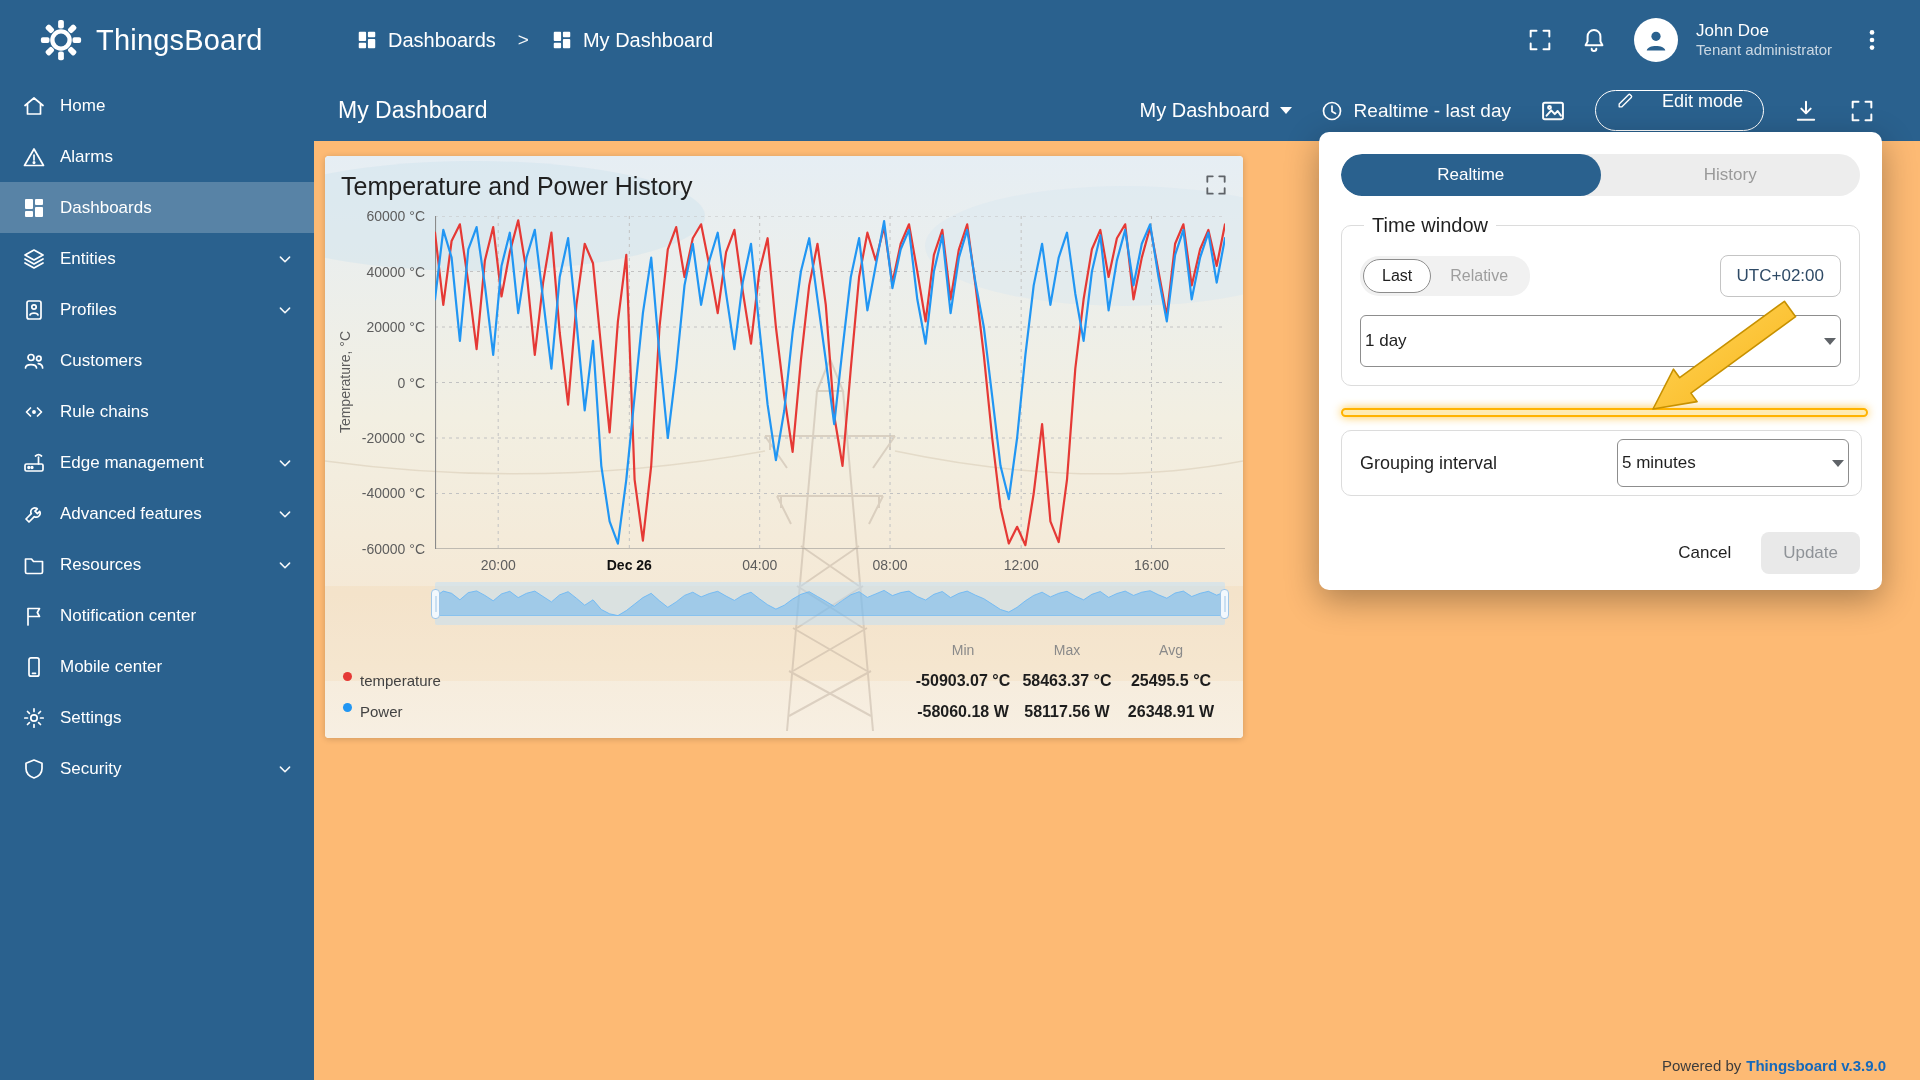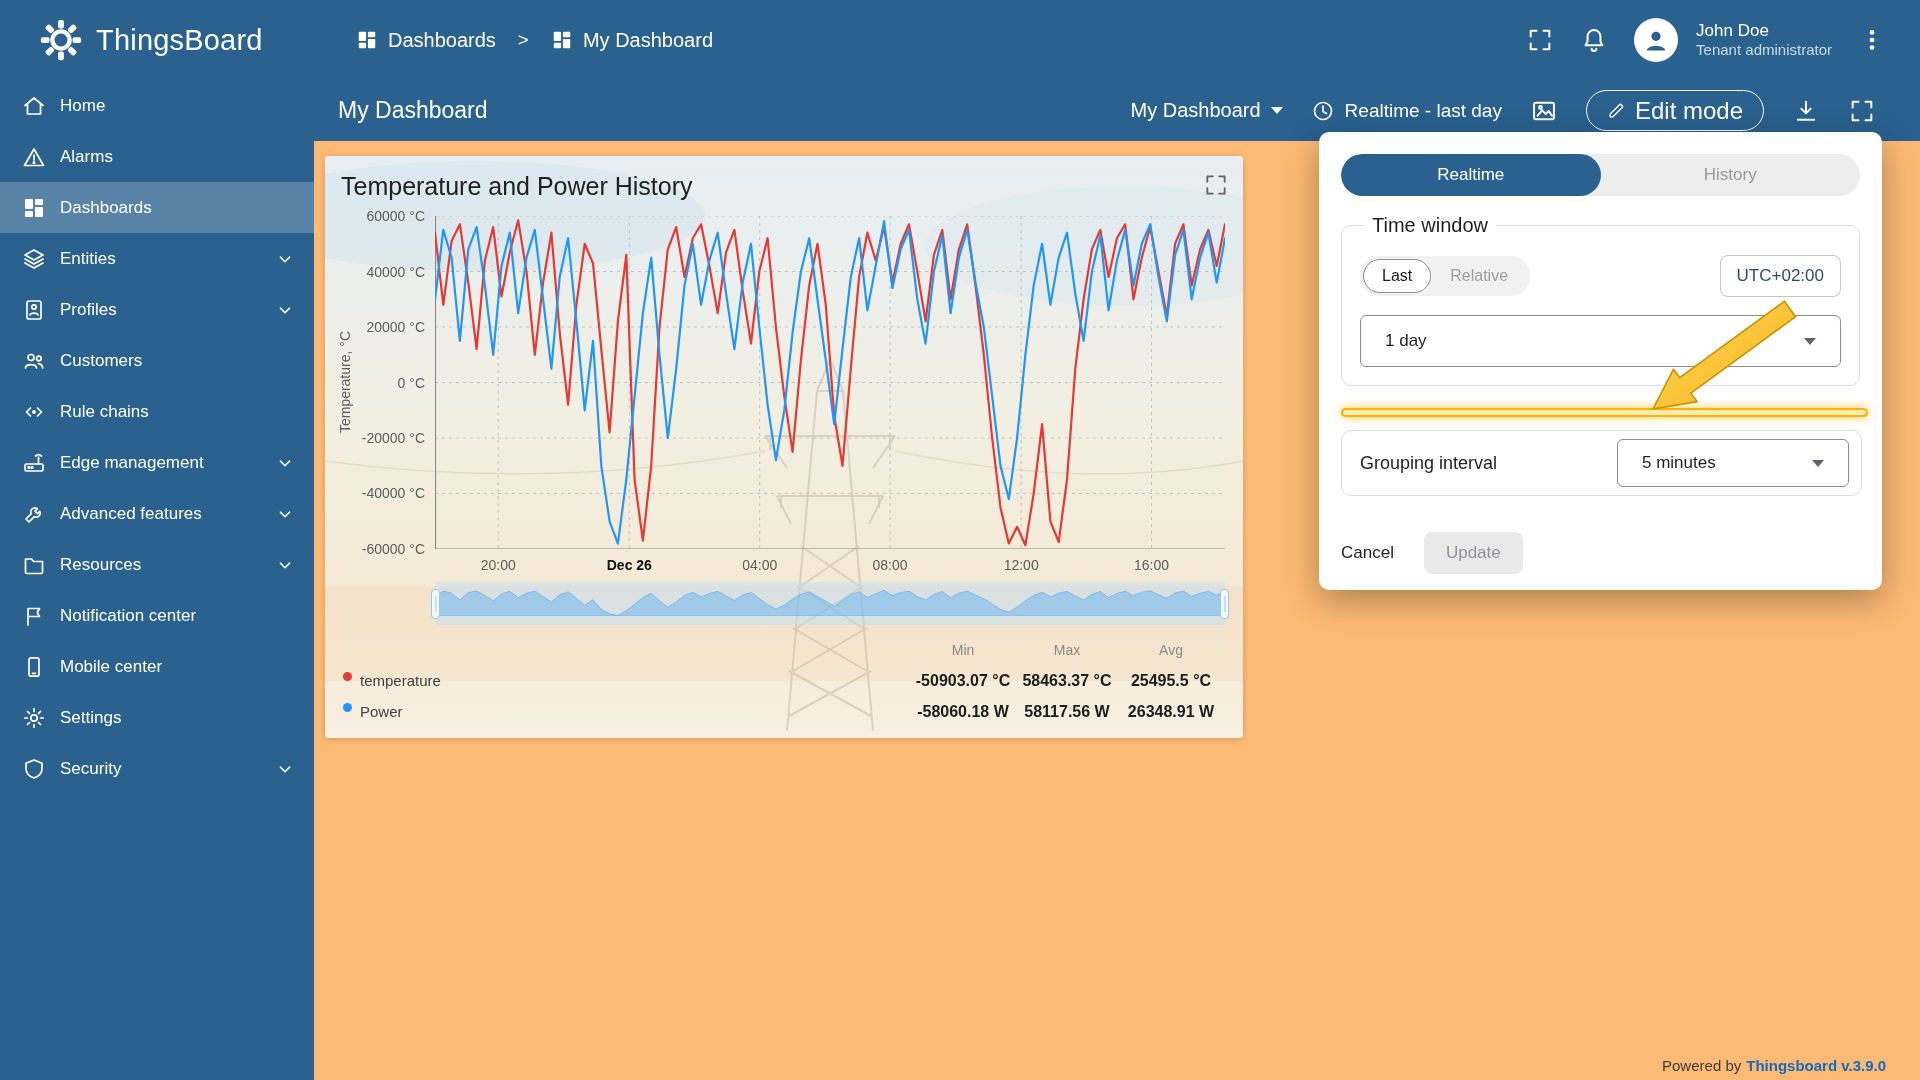--- a/index.html
+++ b/index.html
@@ -40,22 +40,22 @@
 
   
   .toolbar2{position:absolute;left:314px;top:80px;width:1606px;height:61px;background:var(--primary);
     display:flex;align-items:center;color:#fff;z-index:10}
   .tb2-title{font-size:23px;font-weight:500;margin-left:24px}
   .tb2-right{margin-left:auto;display:flex;align-items:center;gap:28px;padding-right:44px}
   .state-select{display:flex;align-items:center;gap:10px;font-size:20px;cursor:pointer}
   .caret{width:0;height:0;border-left:6px solid transparent;border-right:6px solid transparent;border-top:7px solid #fff}
   .tw-btn{display:flex;align-items:center;gap:10px;font-size:19px;cursor:pointer}
   .tw-btn svg{width:24px;height:24px}
-  .edit-btn{display:flex;align-items:center;gap:9px;height:41px;padding:0 20px;border:1.5px solid #fff;
-    border-radius:21px;background:transparent;color:#fff;font-size:24px;font-weight:500;cursor:pointer;
+  .edit-btn{display:flex;align-items:flex-start;gap:27px;height:41px;padding:0 20px;border:1.5px solid #fff;
+    border-radius:21px;background:transparent;color:#fff;font-size:18px;font-weight:500;cursor:pointer;
     font-family:"Liberation Sans",sans-serif}
   .edit-btn svg{width:19px;height:19px}
 
   
   .content{position:absolute;left:314px;top:141px;width:1606px;height:939px;background:#fdba74}
 
   
   .card{position:absolute;left:11px;top:15px;width:918px;height:582px;background:#fff;border-radius:4px;
     box-shadow:0 1px 6px rgba(0,0,0,.18);overflow:hidden}
   .card-bg{position:absolute;inset:0;width:100%;height:100%}
@@ -107,29 +107,29 @@
   .tab.active{background:var(--primary);color:#fff}
   .tw-box{margin:18px 22px 0;border:1px solid #dcdcdc;border-radius:10px;padding:12px 18px 18px}
   .tw-box legend{font-size:20px;font-weight:500;color:#1f1f1f;padding:0 8px;margin-left:4px}
   .tw-row{display:flex;align-items:center;justify-content:space-between;margin-top:6px}
   .toggle{display:inline-flex;background:#f1f1f1;border-radius:19px;padding:3px}
   .chip{padding:7px 18px;font-size:16px;color:#9e9e9e;border-radius:17px;border:1px solid transparent;cursor:pointer}
   .chip.active{background:#fff;border-color:#8d8d8d;color:#212121}
   .tz-btn{border:1px solid #c4c4c4;border-radius:8px;padding:10px 16px;font-size:17px;color:#2e4a66;
     font-weight:500;background:#fff;cursor:pointer;font-family:"Liberation Sans",sans-serif}
   .select{margin-top:18px;height:52px;border:1px solid #8d8d8d;border-radius:6px;display:flex;align-items:center;
-    justify-content:space-between;padding:0 24px;font-size:17px;color:#1f1f1f;cursor:pointer;background:#fff}
+    justify-content:space-between;padding:0 4px;font-size:17px;color:#1f1f1f;cursor:pointer;background:#fff}
   .chev{width:0;height:0;border-left:6px solid transparent;border-right:6px solid transparent;border-top:7px solid #5f6368}
   .hl-divider{margin:22px 14px 0 22px;height:9px;background:#ffecb3;border:2px solid #ffb300;border-radius:6px;
     box-shadow:0 0 10px rgba(255,179,0,.75)}
   .group-box{margin:13px 20px 0 22px;height:66px;border:1px solid #dcdcdc;border-radius:10px;display:flex;
     align-items:center;justify-content:space-between;padding:0 12px 0 18px}
   .group-label{font-size:18px;color:#1f1f1f}
   .group-box .select{margin:0;width:232px;height:48px}
-  .actions{display:flex;align-items:center;gap:30px;margin:36px 22px 0}
+  .actions{display:flex;justify-content:flex-end;align-items:center;gap:30px;margin:36px 22px 0}
   .btn-cancel{font-size:17px;font-weight:500;color:#1f1f1f;background:none;border:none;cursor:pointer;
     font-family:"Liberation Sans",sans-serif}
   .btn-update{background:#e9e9e9;color:#8f9398;font-size:17px;font-weight:500;border:none;border-radius:8px;
     padding:11px 22px;cursor:default;font-family:"Liberation Sans",sans-serif}
 
   .arrow-svg{position:absolute;left:1630px;top:290px;width:180px;height:135px;z-index:50;pointer-events:none}
 </style>
 </head>
 <body>
 

